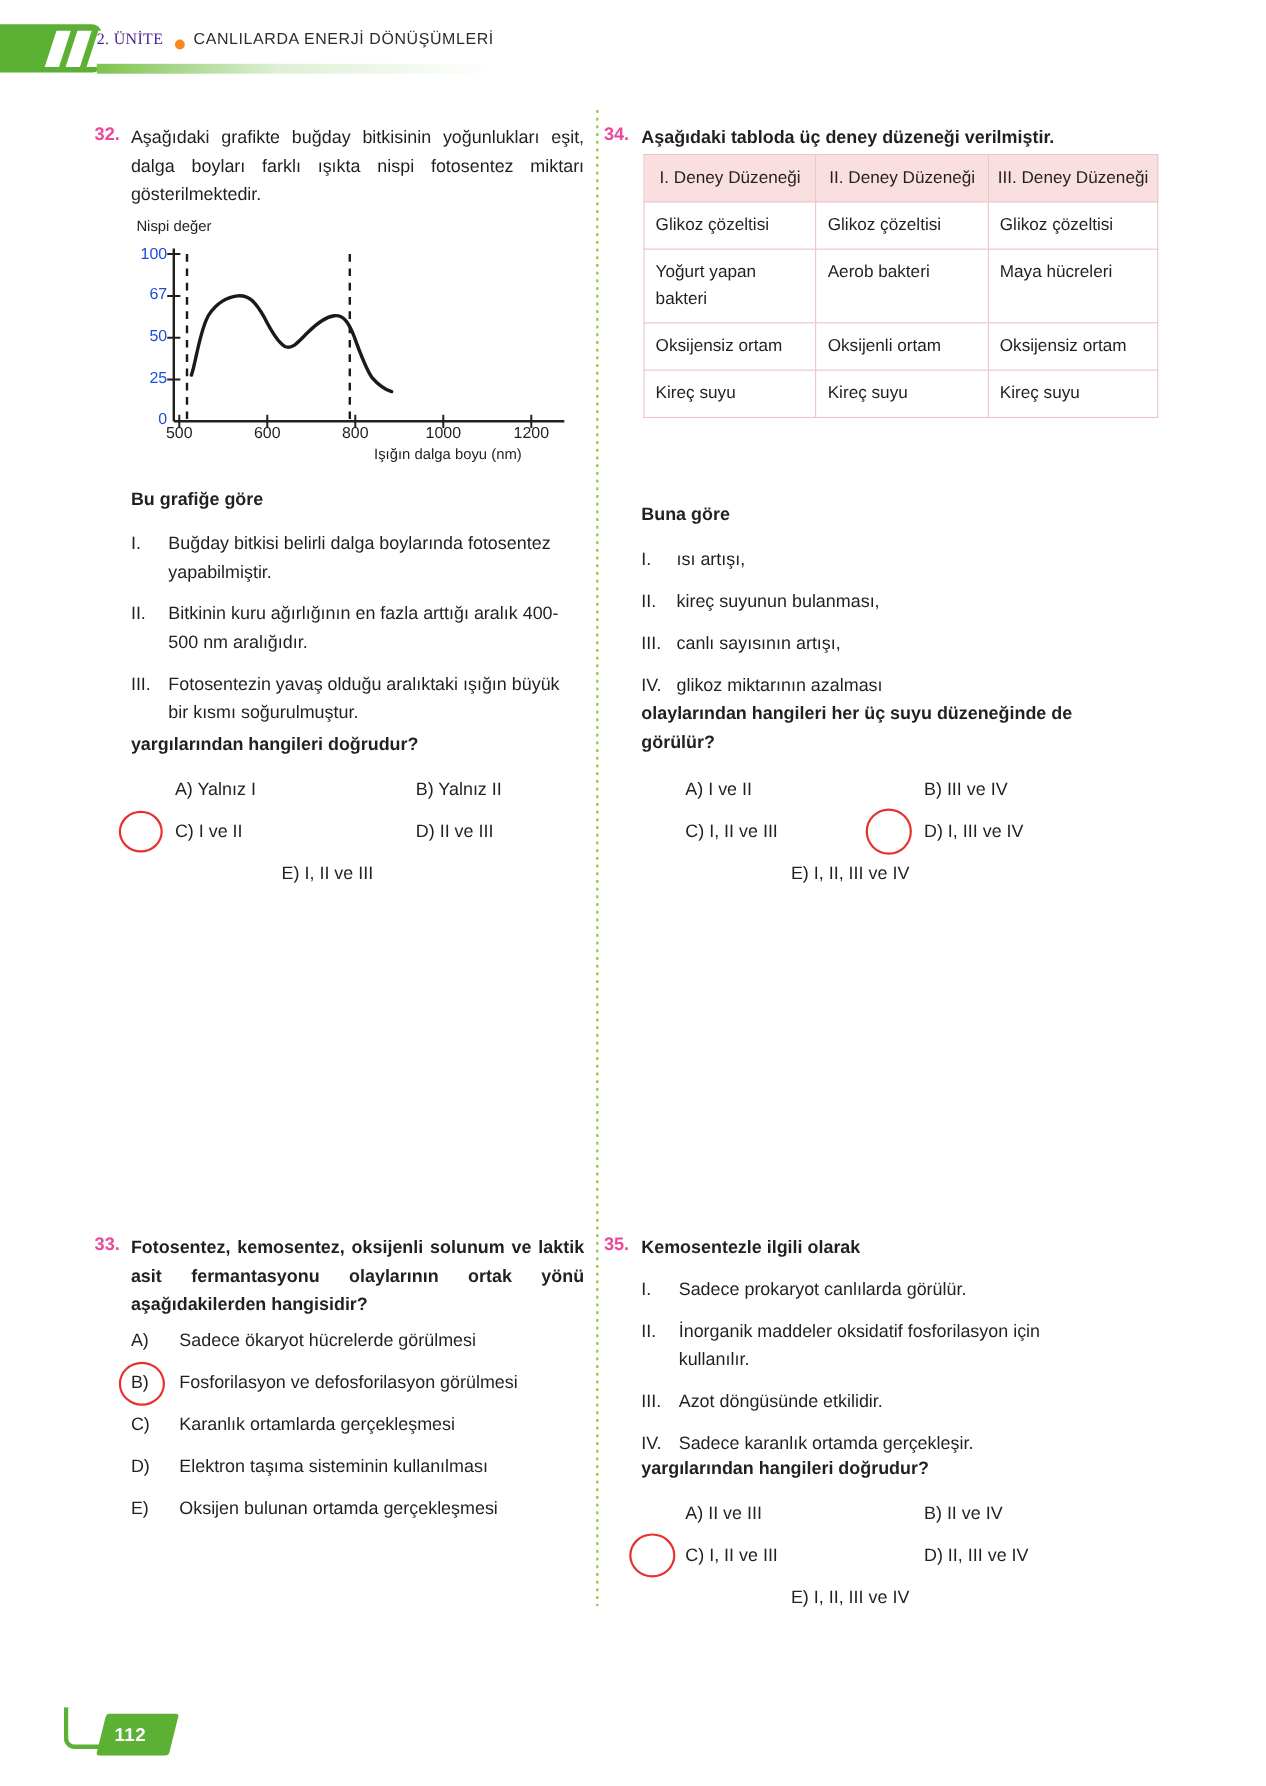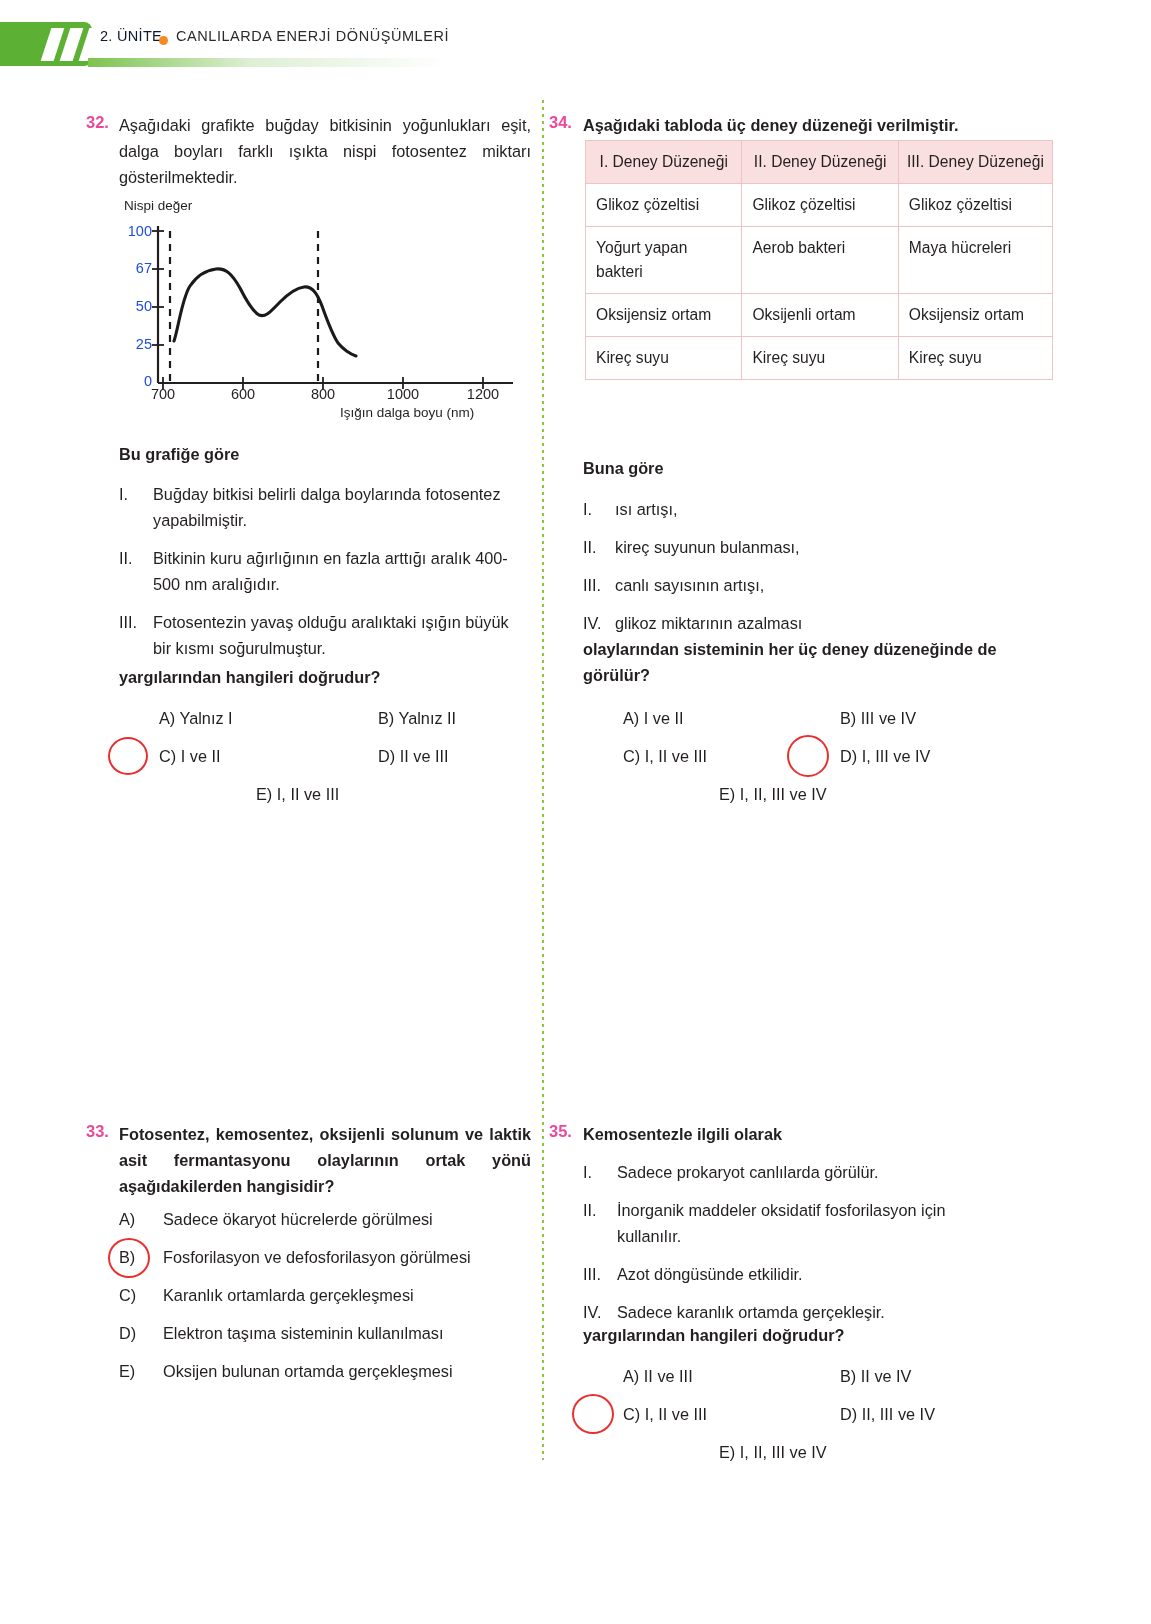--- a/index.html
+++ b/index.html
@@ -25,22 +25,22 @@
     transform: skewX(-18deg);
   }
   .s1 { left: 46px; }
   .s2 { left: 65px; }
   .s3 { left: 84px; }
   .hdr-fade {
     position: absolute; left: 88px; top: 36px; width: 360px; height: 9px;
     background: linear-gradient(90deg, #7dc34e 0%, rgba(180,220,160,0.45) 45%, rgba(255,255,255,0) 100%);
   }
   .hdr-unit {
-    position: absolute; left: 100px; top: 6px;
-    font-size: 14.5px; letter-spacing: .3px; color: #0f172a;
+    position: absolute; left: 88px; top: 6px;
+    font-size: 14.5px; letter-spacing: .3px; color: #4c1d95; font-family: Liberation Serif, serif;
   }
   .hdr-dot {
     position: absolute; left: 159px; top: 14px;
     width: 9px; height: 9px; border-radius: 50%; background: #f6891f;
   }
   .hdr-title {
     position: absolute; left: 176px; top: 6px;
     font-size: 14.5px; letter-spacing: .55px; color: #2b2b2b;
   }
 
@@ -162,21 +162,21 @@
 
   <div class="chart-wrap">
     <div class="chart-ylabel">Nispi değer</div>
 
     <div class="ytick" style="left:0px; top:25px;">100</div>
     <div class="ytick" style="left:0px; top:62px;">67</div>
     <div class="ytick" style="left:0px; top:100px;">50</div>
     <div class="ytick" style="left:0px; top:138px;">25</div>
     <div class="ytick" style="left:0px; top:175px;">0</div>
 
-    <div class="xtick" style="left:20px;  top:188px;">700</div>
+    <div class="xtick" style="left:20px;  top:188px;">500</div>
     <div class="xtick" style="left:100px; top:188px;">600</div>
     <div class="xtick" style="left:180px; top:188px;">800</div>
     <div class="xtick" style="left:260px; top:188px;">1000</div>
     <div class="xtick" style="left:340px; top:188px;">1200</div>
 
     <svg width="400" height="200" viewBox="0 0 400 200" style="position:absolute; left:0; top:0;">
 
       <line x1="40" y1="28" x2="40" y2="185" stroke="#231f20" stroke-width="2.2"></line>
 
       <line x1="40" y1="185" x2="395" y2="185" stroke="#231f20" stroke-width="2.2"></line>
@@ -303,21 +303,21 @@
     <div class="roman-row">
       <span class="roman-lbl" style="width:32px;">III.</span>
       <span class="roman-txt">canlı sayısının artışı,</span>
     </div>
     <div class="roman-row">
       <span class="roman-lbl" style="width:32px;">IV.</span>
       <span class="roman-txt">glikoz miktarının azalması</span>
     </div>
   </div>
 
-  <div class="qtext bold" style="left:583px; top:636px; width:432px;">olaylarından sisteminin her üç deney düzeneğinde de görülür?</div>
+  <div class="qtext bold" style="left:583px; top:636px; width:432px;">olaylarından hangileri her üç suyu düzeneğinde de görülür?</div>
 
   <div class="opt" style="left:583px; top:705px;">A) I ve II</div>
   <div class="opt" style="left:800px; top:705px;">B) III ve IV</div>
   <div class="opt" style="left:583px; top:743px;">C) I, II ve III</div>
   <div class="opt" style="left:800px; top:743px;">D) I, III ve IV</div>
   <div class="opt" style="left:679px; top:781px;">E) I, II, III ve IV</div>
   <div class="circle-mark" style="left:787px; top:735px; width:42px; height:42px;"></div>
 
   <div class="qnum" style="left:549px; top:1122px;">35.</div>
   <div class="qtext bold" style="left:583px; top:1121px; width:430px;">Kemosentezle ilgili olarak</div>
@@ -343,14 +343,19 @@
 
   <div class="qtext bold" style="left:583px; top:1322px;">yargılarından hangileri doğrudur?</div>
 
   <div class="opt" style="left:583px; top:1363px;">A) II ve III</div>
   <div class="opt" style="left:800px; top:1363px;">B) II ve IV</div>
   <div class="opt" style="left:583px; top:1401px;">C) I, II ve III</div>
   <div class="opt" style="left:800px; top:1401px;">D) II, III ve IV</div>
   <div class="opt" style="left:679px; top:1439px;">E) I, II, III ve IV</div>
   <div class="circle-mark" style="left:572px; top:1394px; width:42px; height:40px;"></div>
 
+  <div class="footer">
+    <div class="ftr-hook"></div>
+    <div class="ftr-page"></div>
+    <div class="ftr-page-num">112</div>
+  </div>
 
 </div>
 
 </body></html>

